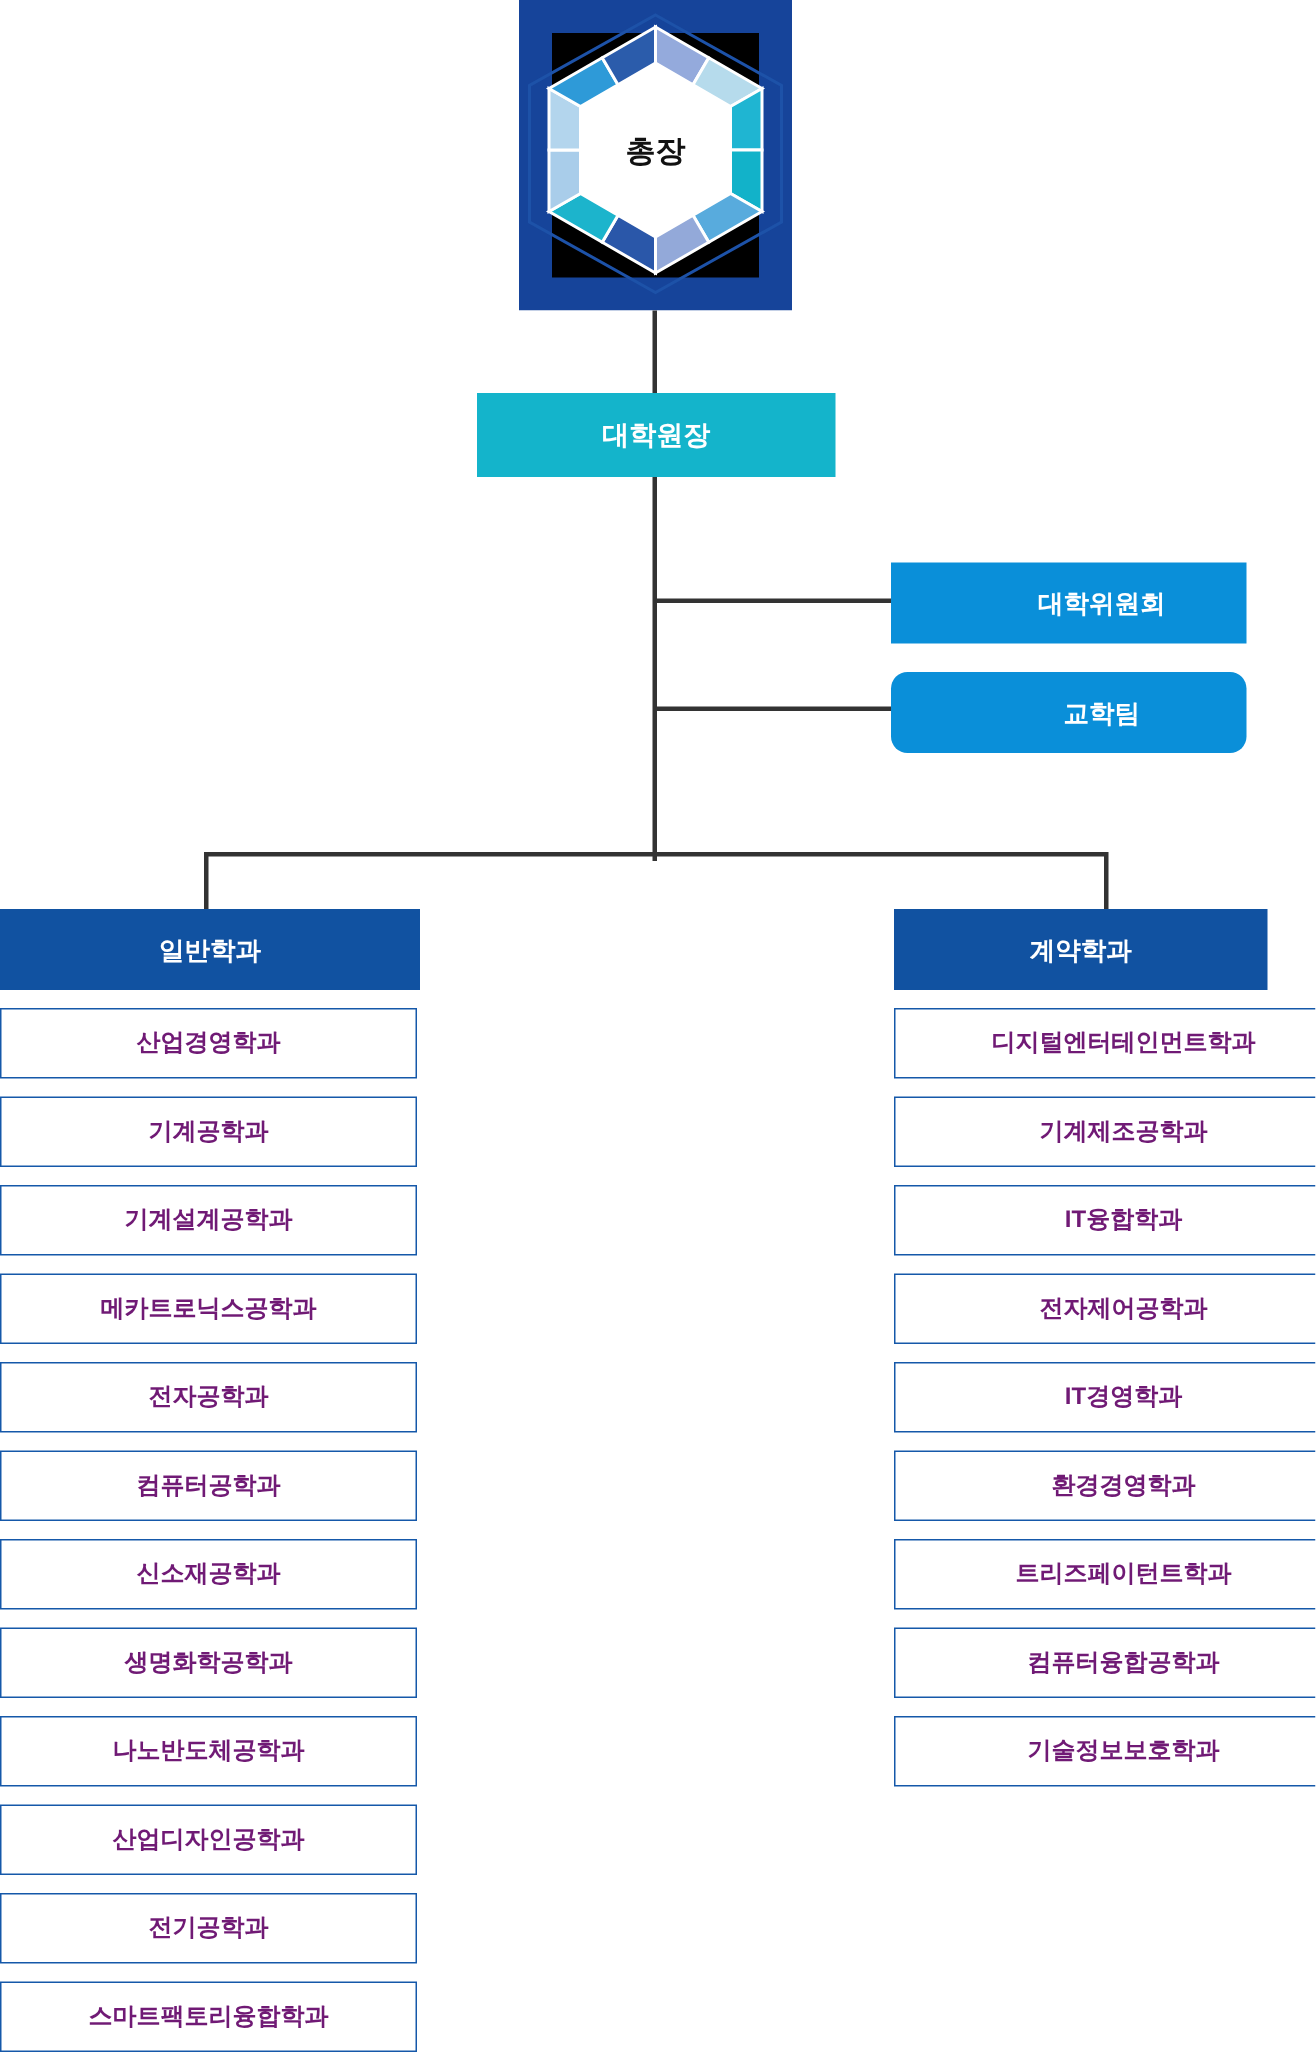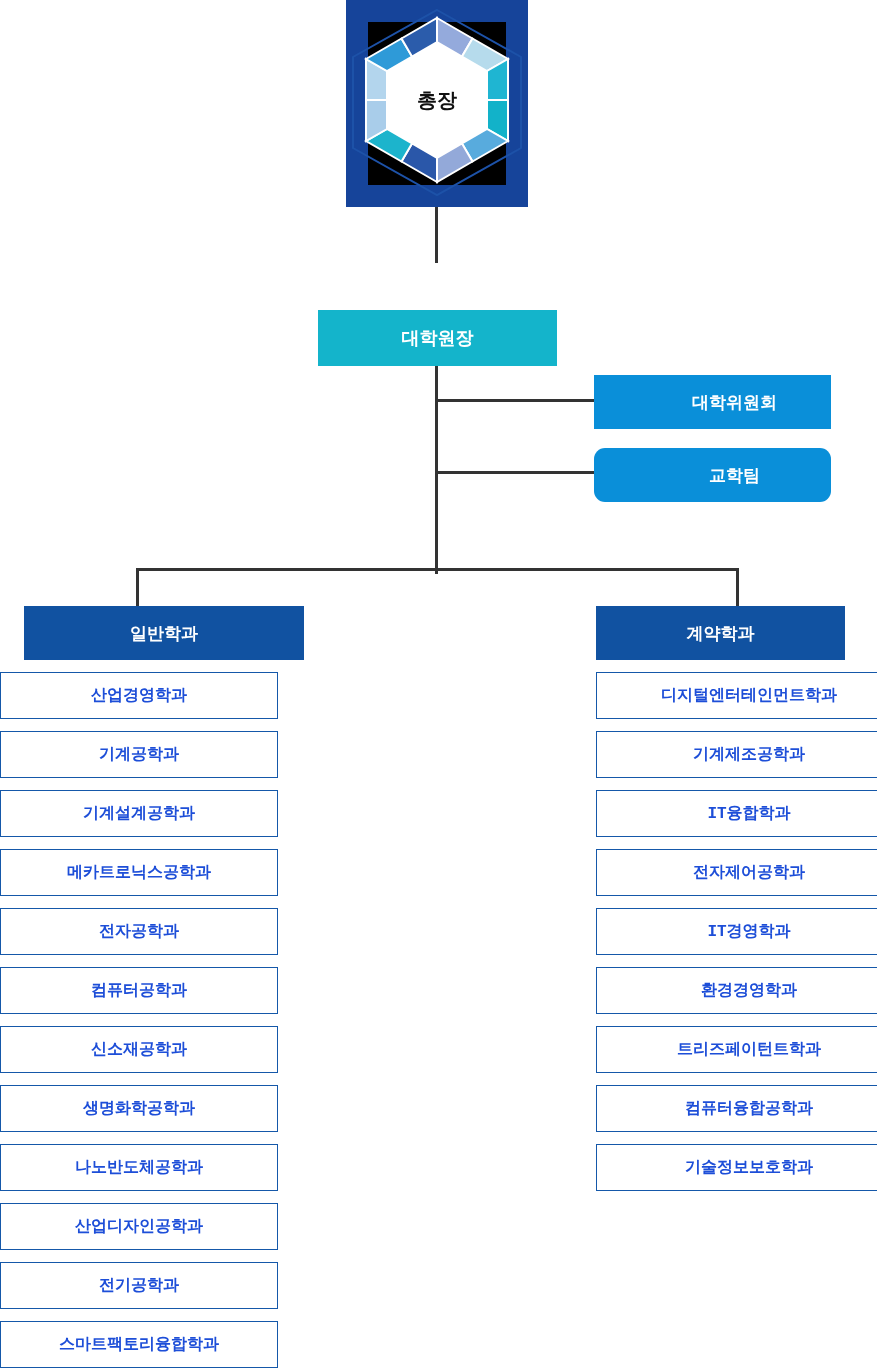--- a/index.html
+++ b/index.html
@@ -5,34 +5,34 @@
   html,body{margin:0;padding:0;background:#fff;}
   .canvas{
     position:relative;width:877px;height:1371px;background:#fff;overflow:hidden;
     font-family:"Liberation Sans",sans-serif;
   }
   .line{position:absolute;background:#333333;}
   .box{
     position:absolute;display:flex;align-items:center;justify-content:center;
     color:#ffffff;font-weight:bold;font-size:17px;box-sizing:border-box;
   }
-  .dean-box{left:318px;top:262px;width:239px;height:56px;background:#14b4cb;font-size:18px;margin-top:48px;}
+  .dean-box{left:318px;top:262px;width:239px;height:56px;background:#14b4cb;font-size:18px;}
   .committee-box{left:594px;width:237px;height:54px;background:#0a8fd9;padding-left:44px;}
   .committee-1{top:375px;}
   .committee-2{top:448px;border-radius:11px;}
   .col-header{top:606px;height:54px;background:#1152a1;}
-  .col-header.left{left:0;width:280px;margin-left:24px;}
+  .col-header.left{left:0;width:280px;}
   .col-header.right{left:596px;width:249px;}
   .col{position:absolute;top:672px;display:flex;flex-direction:column;gap:12px;}
   .col.left{left:0;width:278px;}
   .col.right{left:596px;width:306px;}
   .item{
     height:47px;box-sizing:border-box;border:1.5px solid #1558a9;background:#ffffff;
     display:flex;align-items:center;justify-content:center;
-    color:#1d4ed8;font-weight:bold;font-size:16px;font-family:Liberation Mono, monospace;
+    color:#701a75;font-weight:bold;font-size:16px;
   }
   .logo{position:absolute;left:346px;top:0;width:182px;height:207px;}
   .seal-title{font-weight:bold;font-size:20px;fill:#111111;}
 </style>
 </head>
 <body>
 
 <div class="canvas">
 
   <svg class="logo" viewBox="0 0 182 207" xmlns="http://www.w3.org/2000/svg">

